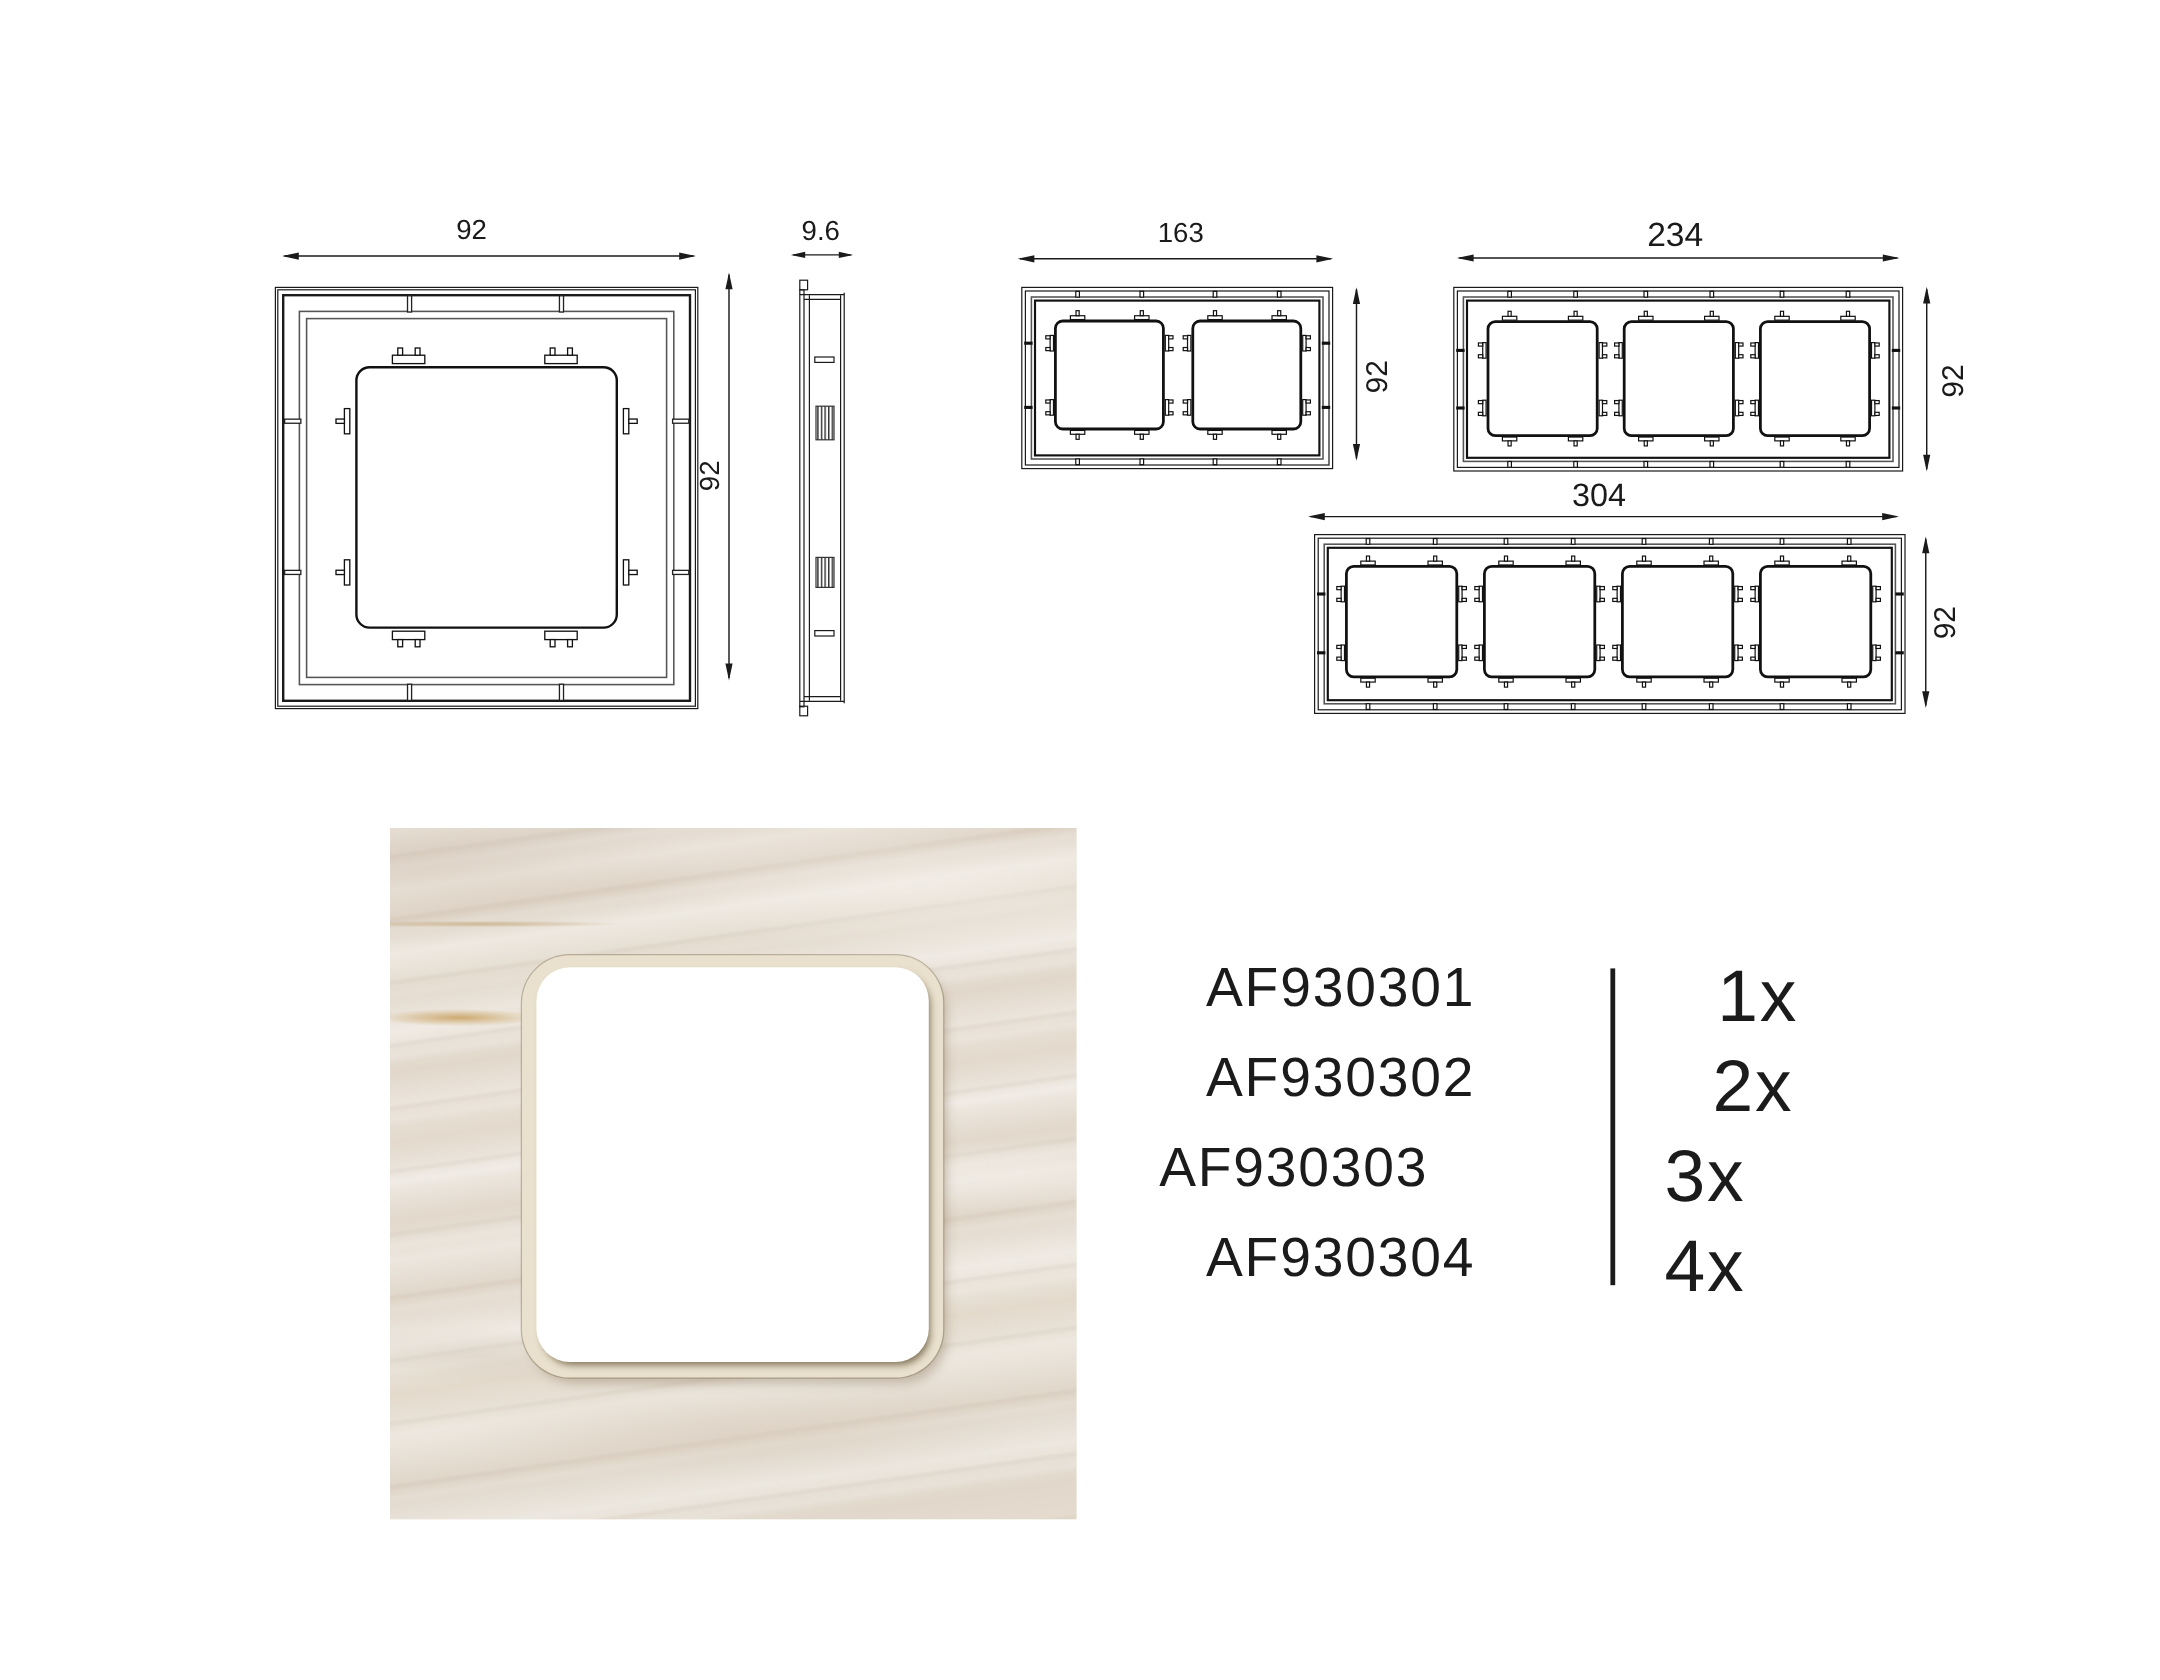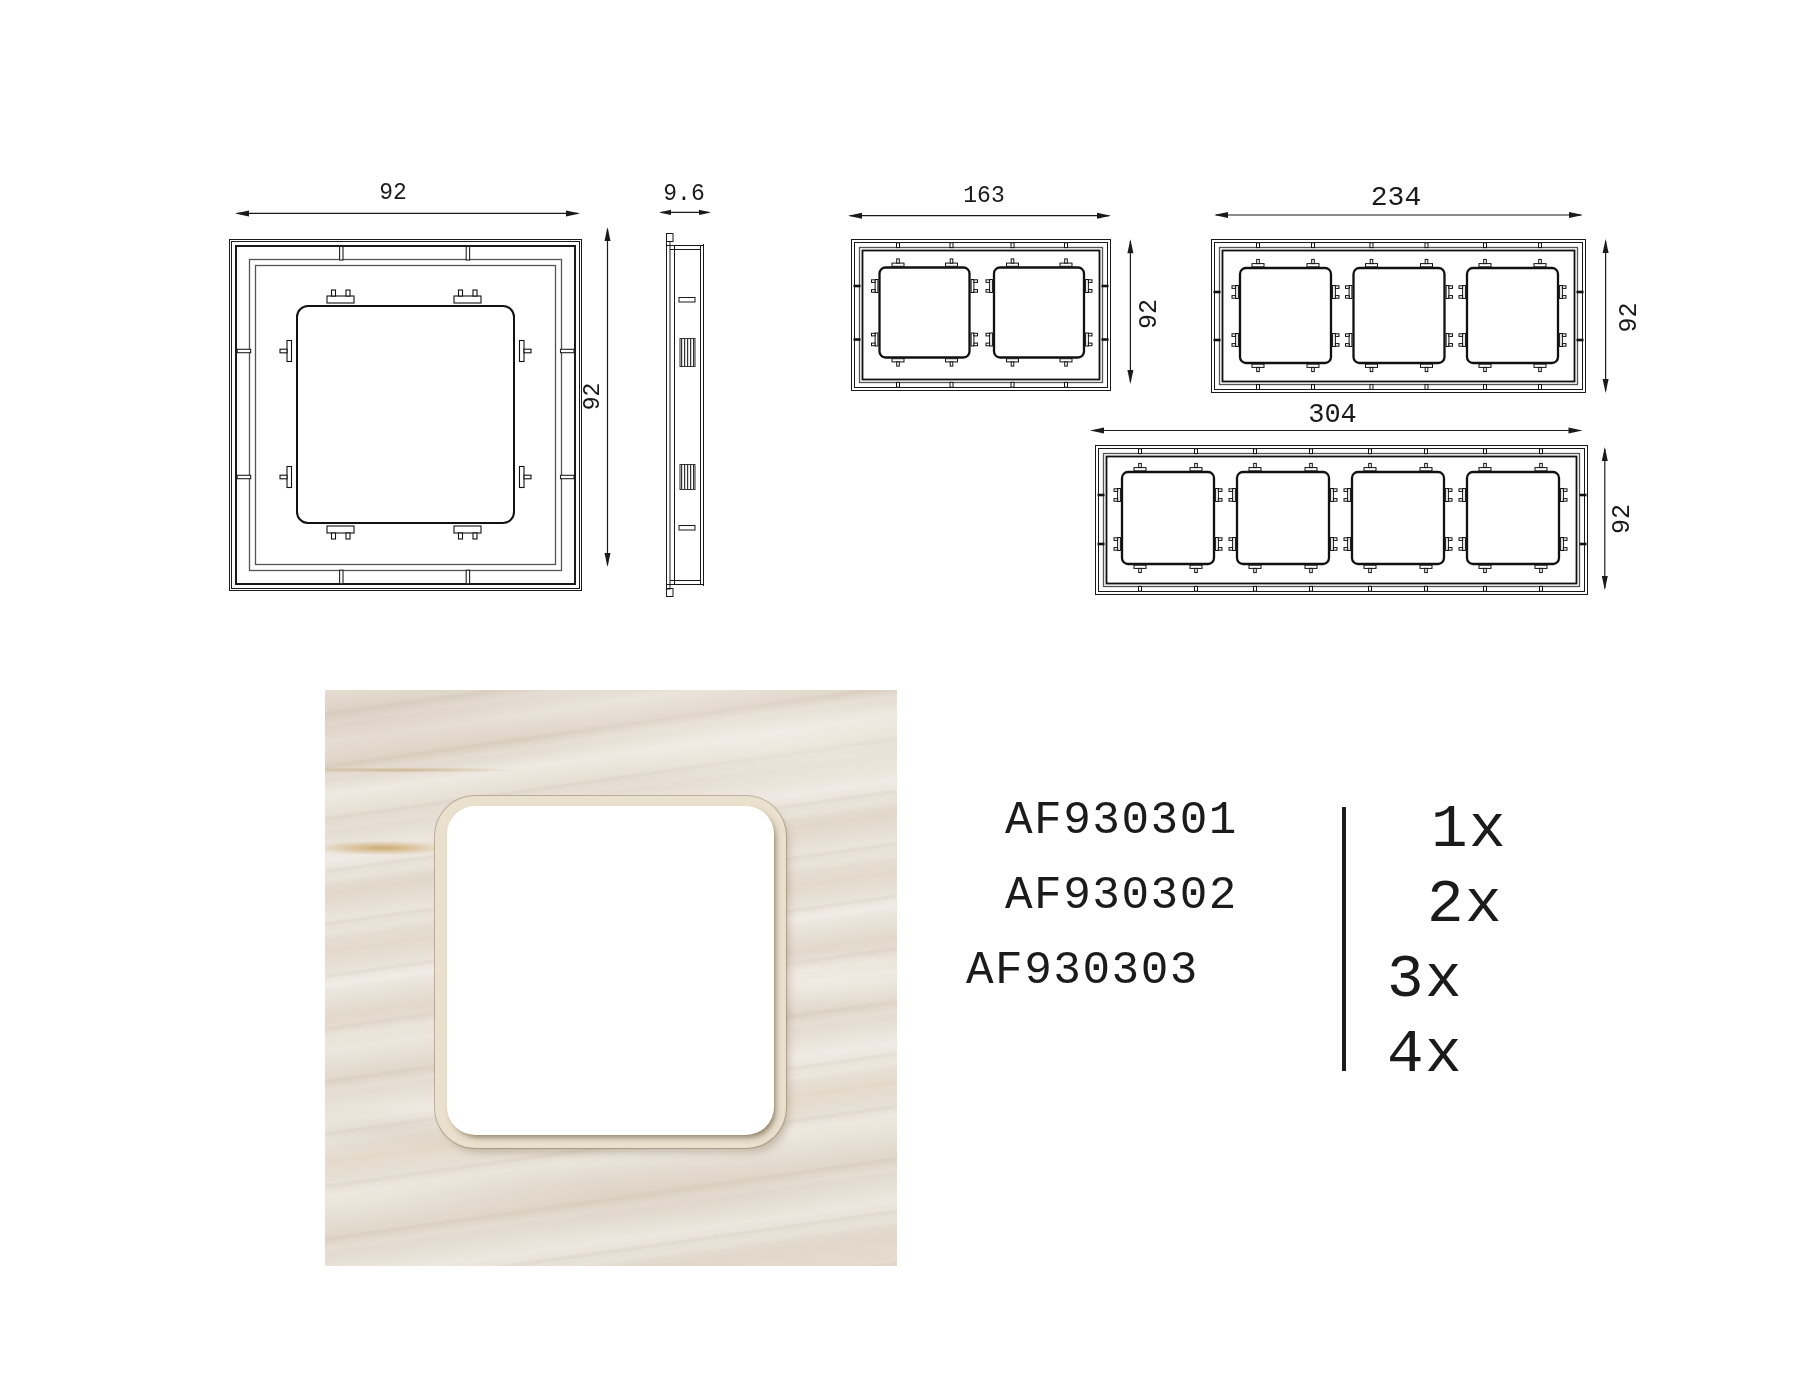--- a/index.html
+++ b/index.html
@@ -1,17 +1,17 @@
 <!DOCTYPE html>
 <html><head>
 <meta charset="utf-8">
 <style>
   html,body{margin:0;padding:0;background:#ffffff;}
   #page{position:relative;width:1800px;height:1400px;background:#ffffff;overflow:hidden;
-        font-family:Liberation Mono, monospace;}
+        font-family:Liberation Sans, sans-serif;}
   .abs{position:absolute;}
   .code{position:absolute;font-size:46px;color:#1b1b1b;letter-spacing:1.5px;white-space:pre;}
   .qty{position:absolute;font-size:61px;color:#1b1b1b;letter-spacing:1.5px;white-space:pre;}
 </style>
 </head>
 <body>
 <div id="page">
 
 <svg class="abs" style="left:0;top:0" width="1800" height="1400" viewBox="0 0 1800 1400">
 <defs>
@@ -353,20 +353,21 @@
          box-shadow:3px 4px 6px -2px rgba(105,90,62,.8);"></div>
   </div>
 </div>
 
 <div class="code" style="left:1005px;top:795px;">AF930301</div>
 
 <div class="code" style="left:1005px;top:870px;">AF930302</div>
 
 <div class="code" style="left:966px;top:945px;">AF930303</div>
 
+<div class="code" style="left:1005px;top:1020px;">AF930304</div>
 
 <div class="abs" style="left:1342px;top:807px;width:3.5px;height:264px;background:#1b1b1b;"></div>
 
 <div class="qty" style="left:1387px;top:795px;margin-left:44px;">1x</div>
 
 <div class="qty" style="left:1387px;top:870px;margin-left:40px;">2x</div>
 
 <div class="qty" style="left:1387px;top:945px;">3x</div>
 
 <div class="qty" style="left:1387px;top:1020px;">4x</div>

